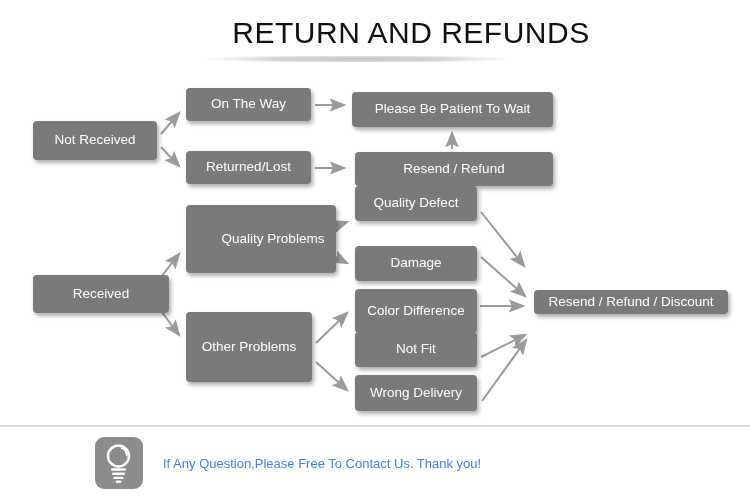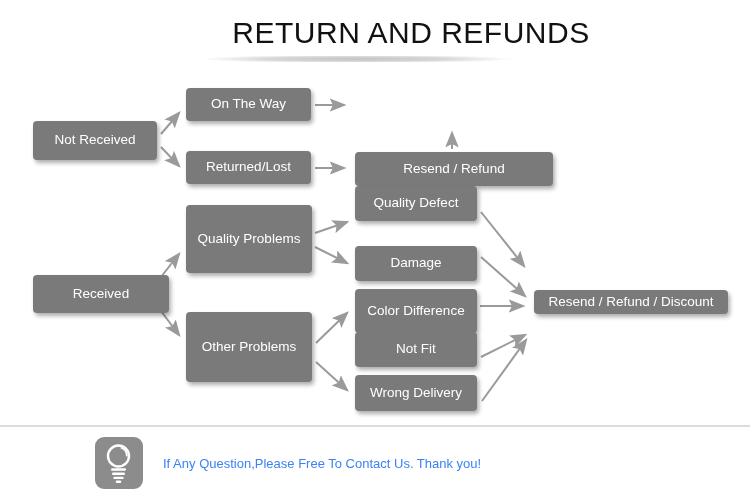--- a/index.html
+++ b/index.html
@@ -81,23 +81,24 @@
     <line x1="481" y1="212" x2="524" y2="266" marker-end="url(#arr)"></line>
     <line x1="481" y1="257" x2="525" y2="296" marker-end="url(#arr)"></line>
     <line x1="480" y1="306" x2="523" y2="306" marker-end="url(#arr)"></line>
     <line x1="481" y1="357" x2="525" y2="335" marker-end="url(#arr)"></line>
     <line x1="482" y1="401" x2="526" y2="340" marker-end="url(#arr)"></line>
   </svg>
 
   <div class="node" style="left:33px;top:121px;width:124px;height:39px;">Not Received</div>
   <div class="node" style="left:186px;top:88px;width:125px;height:33px;">On The Way</div>
   <div class="node" style="left:186px;top:151px;width:125px;height:33px;">Returned/Lost</div>
+  <div class="node" style="left:352px;top:92px;width:201px;height:35px;">Please Be Patient To Wait</div>
   <div class="node" style="left:355px;top:152px;width:198px;height:34px;">Resend / Refund</div>
   <div class="node" style="left:33px;top:275px;width:136px;height:38px;">Received</div>
-  <div class="node" style="left:186px;top:205px;width:126px;height:68px;">Quality Problems</div>
+  <div class="node" style="left:186px;top:205px;width:126px;height:68px;padding-left:24px;">Quality Problems</div>
   <div class="node" style="left:186px;top:312px;width:126px;height:70px;">Other Problems</div>
   <div class="node" style="left:355px;top:186px;width:122px;height:35px;">Quality Defect</div>
   <div class="node" style="left:355px;top:246px;width:122px;height:35px;">Damage</div>
   <div class="node" style="left:355px;top:289px;width:122px;height:44px;">Color Difference</div>
   <div class="node" style="left:355px;top:332px;width:122px;height:35px;">Not Fit</div>
   <div class="node" style="left:355px;top:375px;width:122px;height:36px;">Wrong Delivery</div>
   <div class="node" style="left:534px;top:290px;width:194px;height:24px;">Resend / Refund / Discount</div>
 
   <div class="divider"></div>
 

